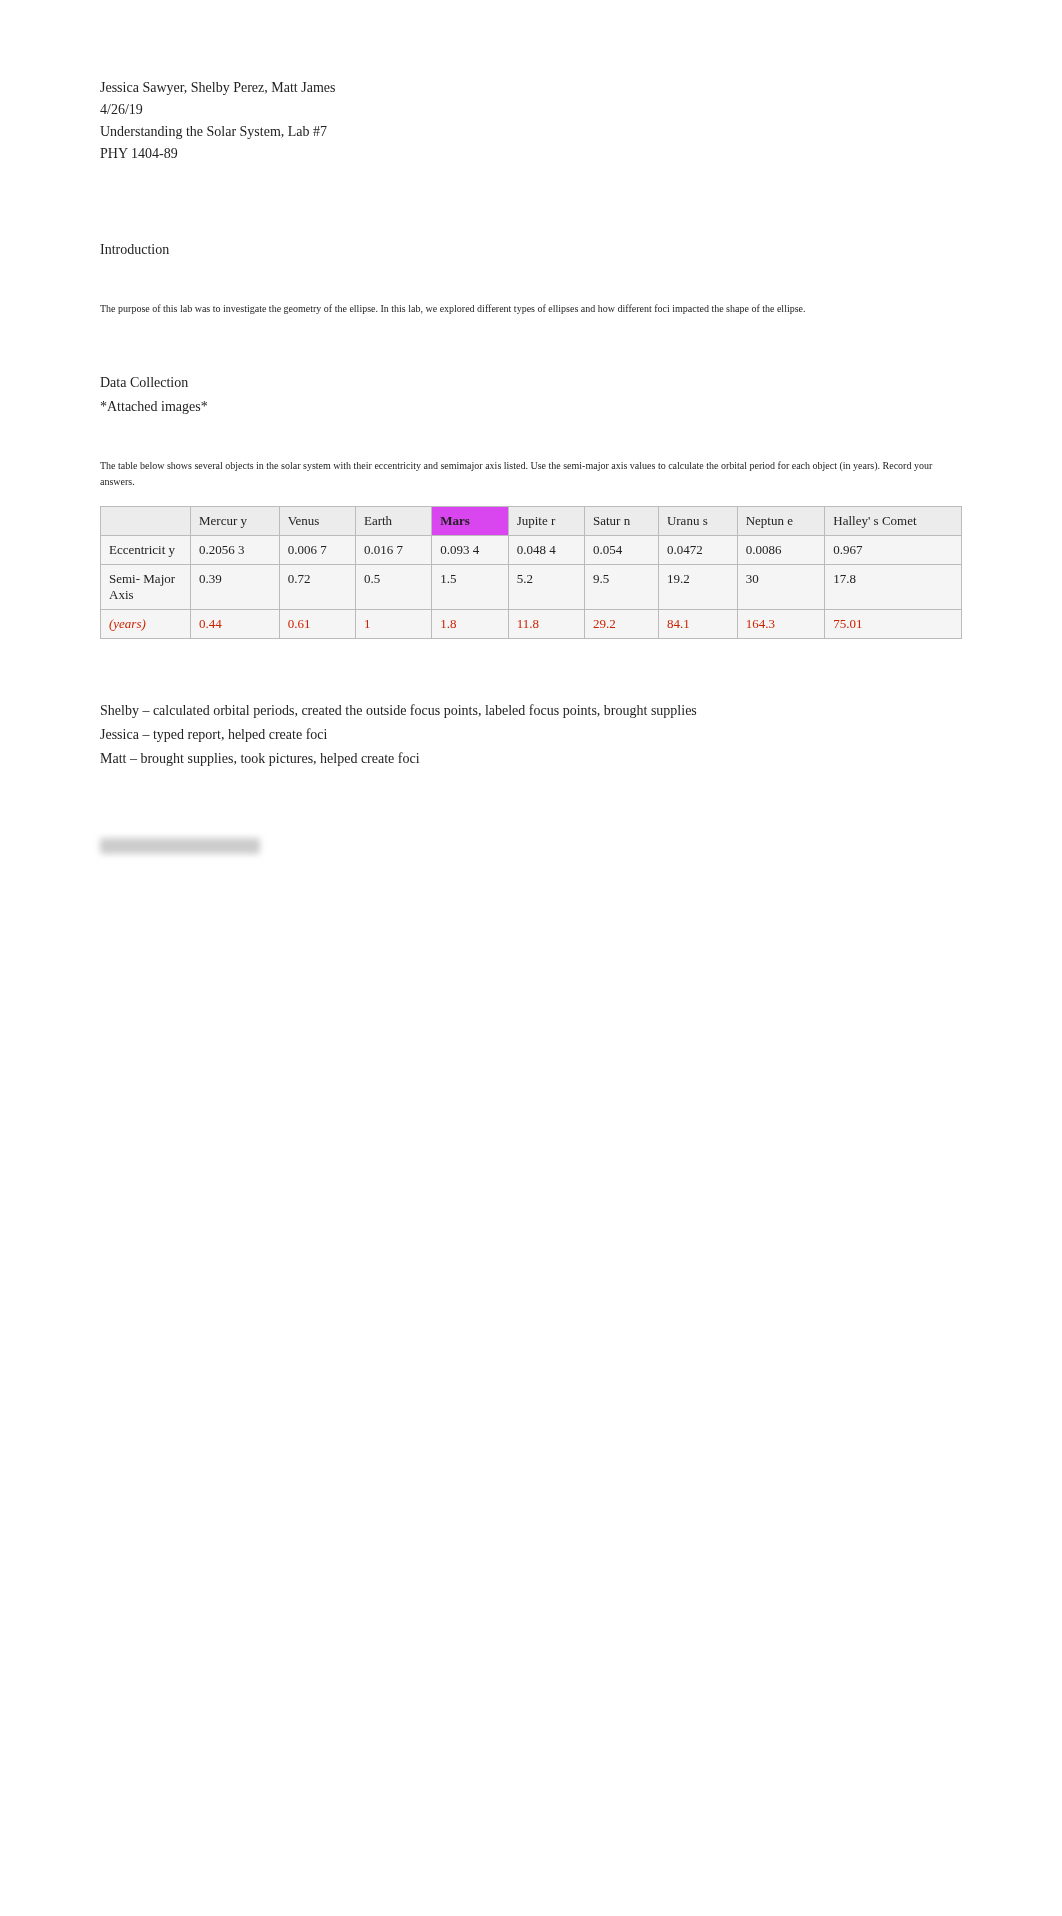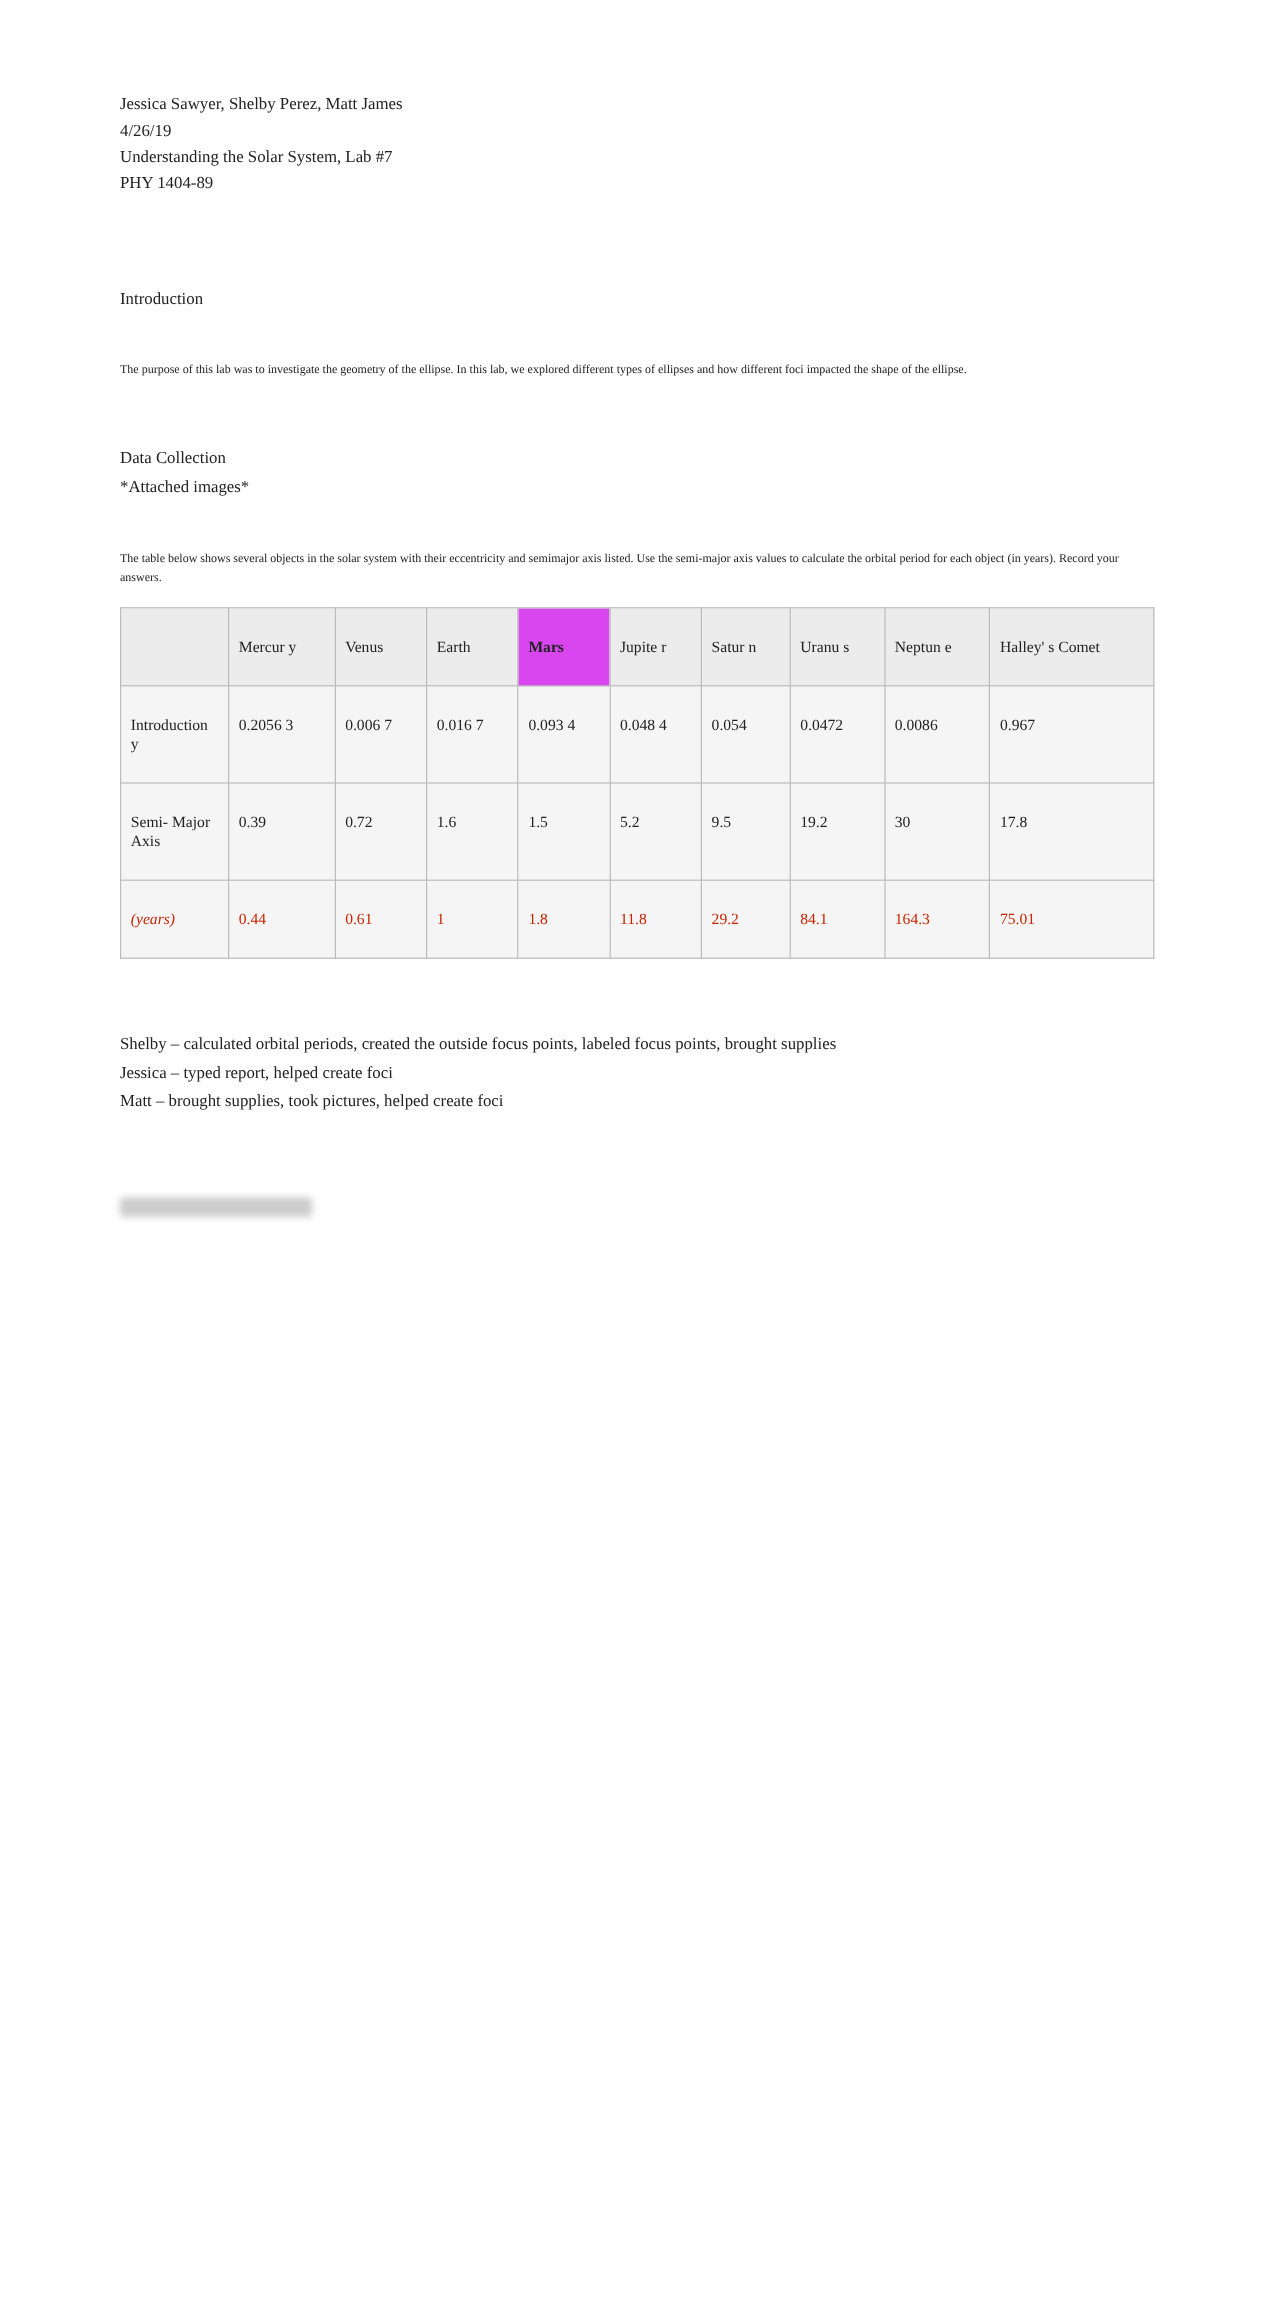--- a/index.html
+++ b/index.html
@@ -42,21 +42,21 @@
       margin-top: 16px;
       margin-bottom: 0;
     }
     table {
       border-collapse: collapse;
       width: 100%;
       font-size: 13px;
     }
     table td {
       border: 1px solid #bbb;
-      padding: 24px 8px;
+      padding: 6px 8px;
       vertical-align: top;
       background: #f5f5f5;
     }
     table tr:first-child td {
       background: #ececec;
     }
     .row-label {
       font-size: 13px;
       color: #222;
     }
@@ -124,37 +124,37 @@
       <td style="background:#ececec;margin-top:40px;">Earth</td>
       <td style="background:#d946ef;font-weight:bold;">Mars</td>
       <td style="background:#ececec;">Jupite r</td>
       <td style="background:#ececec;">Satur n</td>
       <td style="background:#ececec;">Uranu s</td>
       <td style="background:#ececec;">Neptun e</td>
       <td style="background:#ececec;">Halley' s Comet</td>
     </tr>
 
     <tr>
-      <td class="row-label">Introduction y</td>
+      <td class="row-label">Eccentricit y</td>
       <td>0.2056 3</td>
       <td>0.006 7</td>
       <td>0.016 7</td>
       <td>0.093 4</td>
       <td>0.048 4</td>
       <td>0.054</td>
       <td>0.0472</td>
       <td>0.0086</td>
       <td>0.967</td>
     </tr>
 
     <tr>
       <td class="row-label">Semi- Major Axis</td>
       <td>0.39</td>
       <td>0.72</td>
-      <td>1.6</td>
+      <td>0.5</td>
       <td>1.5</td>
       <td>5.2</td>
       <td>9.5</td>
       <td>19.2</td>
       <td>30</td>
       <td>17.8</td>
     </tr>
 
 
     <tr>

